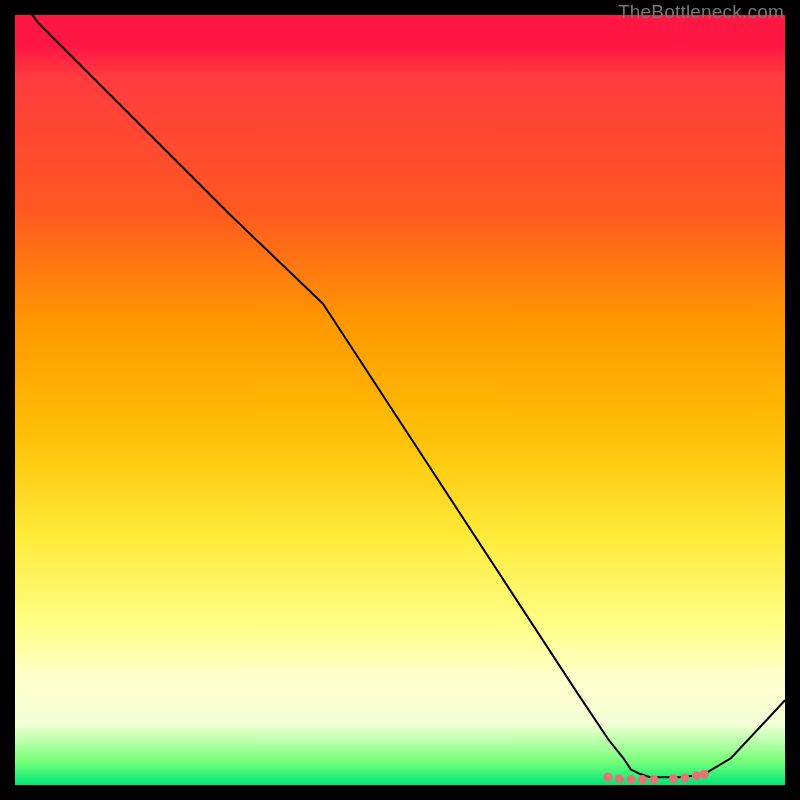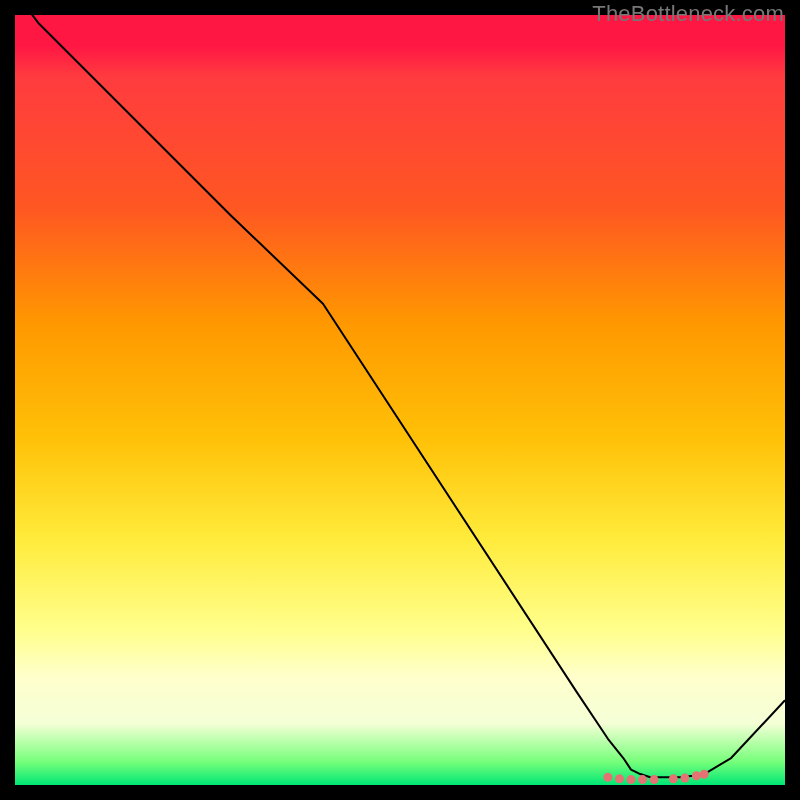--- a/index.html
+++ b/index.html
@@ -30,21 +30,21 @@
       #f4ffd6 92%,
       #76ff7a 97%,
       #00e676 100%
     );
   }
   .attribution {
     position: absolute;
     top: 1px;
     right: 16px;
     color: #777;
-    font-size: 22px;
+    font-size: 19px;
     font-weight: 500;
     letter-spacing: 0.2px;
   }
   svg.line-layer {
     position: absolute;
     left: 15px;
     top: 15px;
     width: 770px;
     height: 770px;
     overflow: visible;

